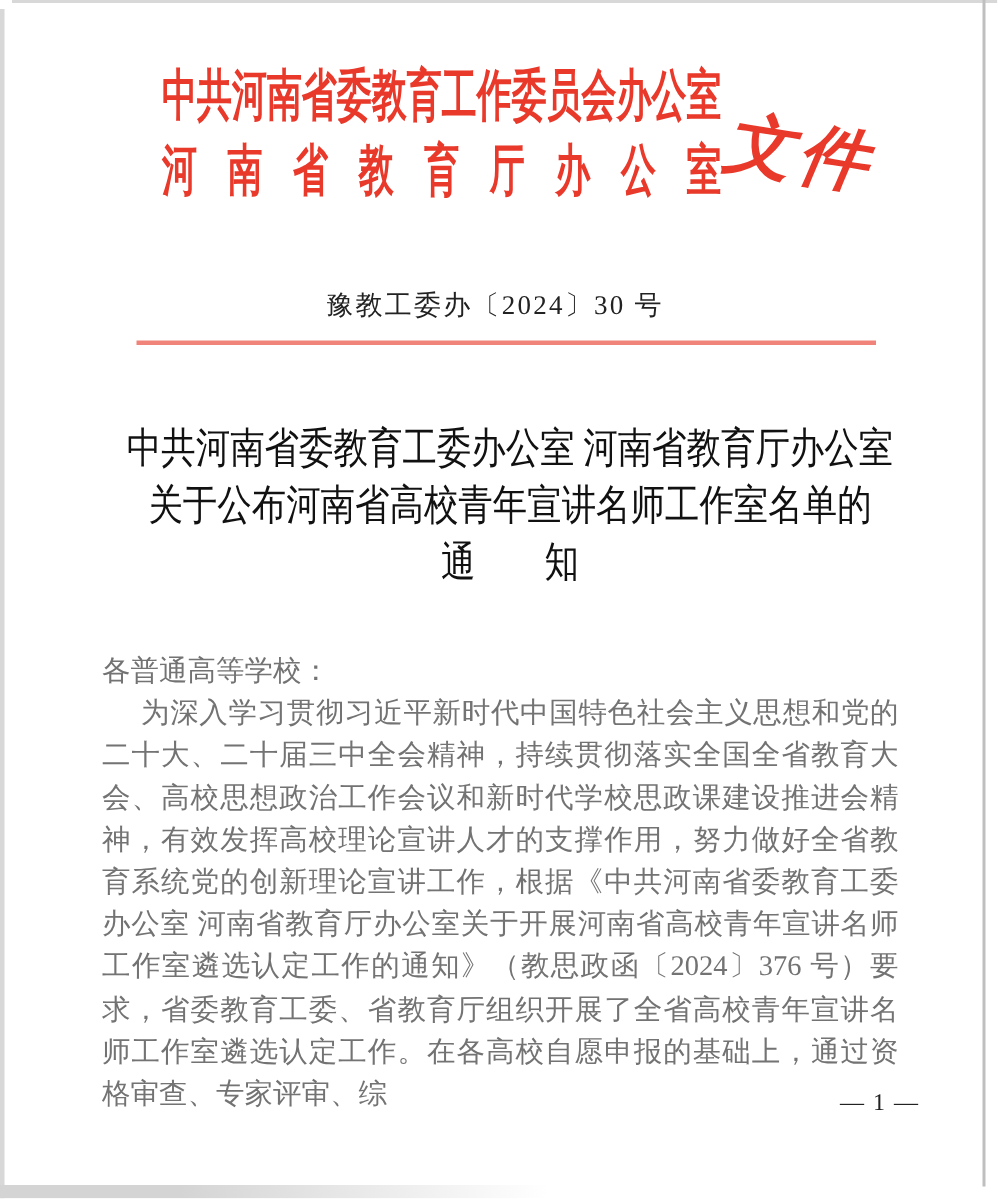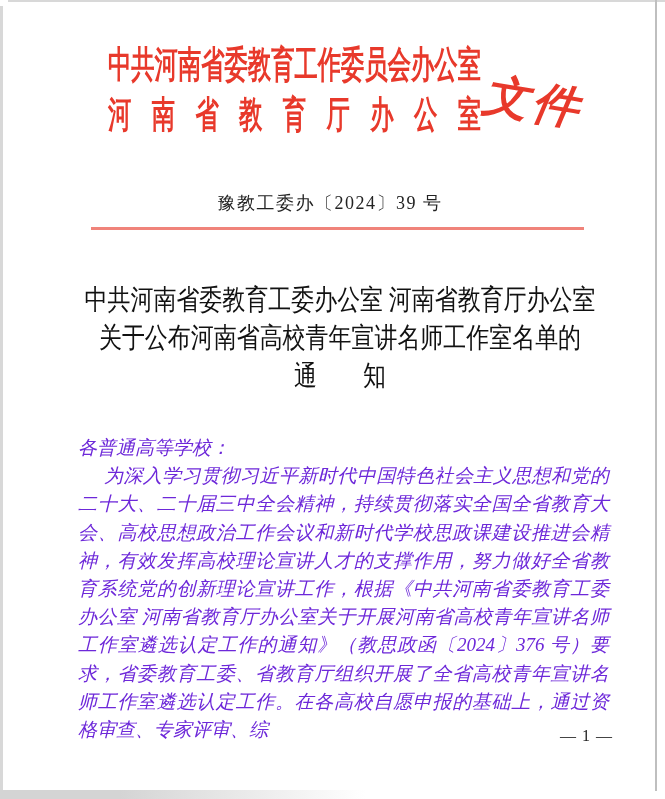--- a/index.html
+++ b/index.html
@@ -36,22 +36,22 @@
 
   .red-rule { position:absolute; top:227px; left:91px; width:493px; height:3px; background:#f0837a; }
 
   .doc-title { position:absolute; top:281px; left:-8px; width:696px; text-align:center; color:#111111; }
   .title-line {
     font-size:28px; line-height:38px; white-space:nowrap;
     transform:scaleX(0.82); transform-origin:center top;
   }
 
   .doc-body {
-    position:absolute; top:434px; left:78px; width:531px;
-    font-size:19px; line-height:28.2px; color:#6d28d9; text-align:justify;font-style:italic;
+    position:absolute; top:434px; left:68px; width:531px;
+    font-size:19px; line-height:28.2px; color:#737373; text-align:justify;
   }
   .salutation { text-align:left; }
   .para { margin:0; text-indent:26px; }
 
   .page-number {
     position:absolute; top:727px; left:0; width:613px; text-align:right;
     font-size:16px; letter-spacing:1px; color:#222222;
   }
 </style>
 </head>
@@ -91,21 +91,21 @@
         <span>育</span>
         <span>厅</span>
         <span>办</span>
         <span>公</span>
         <span>室</span>
       </div>
   </div>
 
   <div class="lh-stamp">文件</div>
 
-  <div class="doc-number">豫教工委办〔2024〕39 号</div>
+  <div class="doc-number">豫教工委办〔2024〕30 号</div>
 
   <div class="red-rule"></div>
 
   <div class="doc-title">
     <div class="title-line">中共河南省委教育工委办公室 河南省教育厅办公室</div>
     <div class="title-line">关于公布河南省高校青年宣讲名师工作室名单的</div>
     <div class="title-line">通　　知</div>
   </div>
 
   <div class="doc-body">

